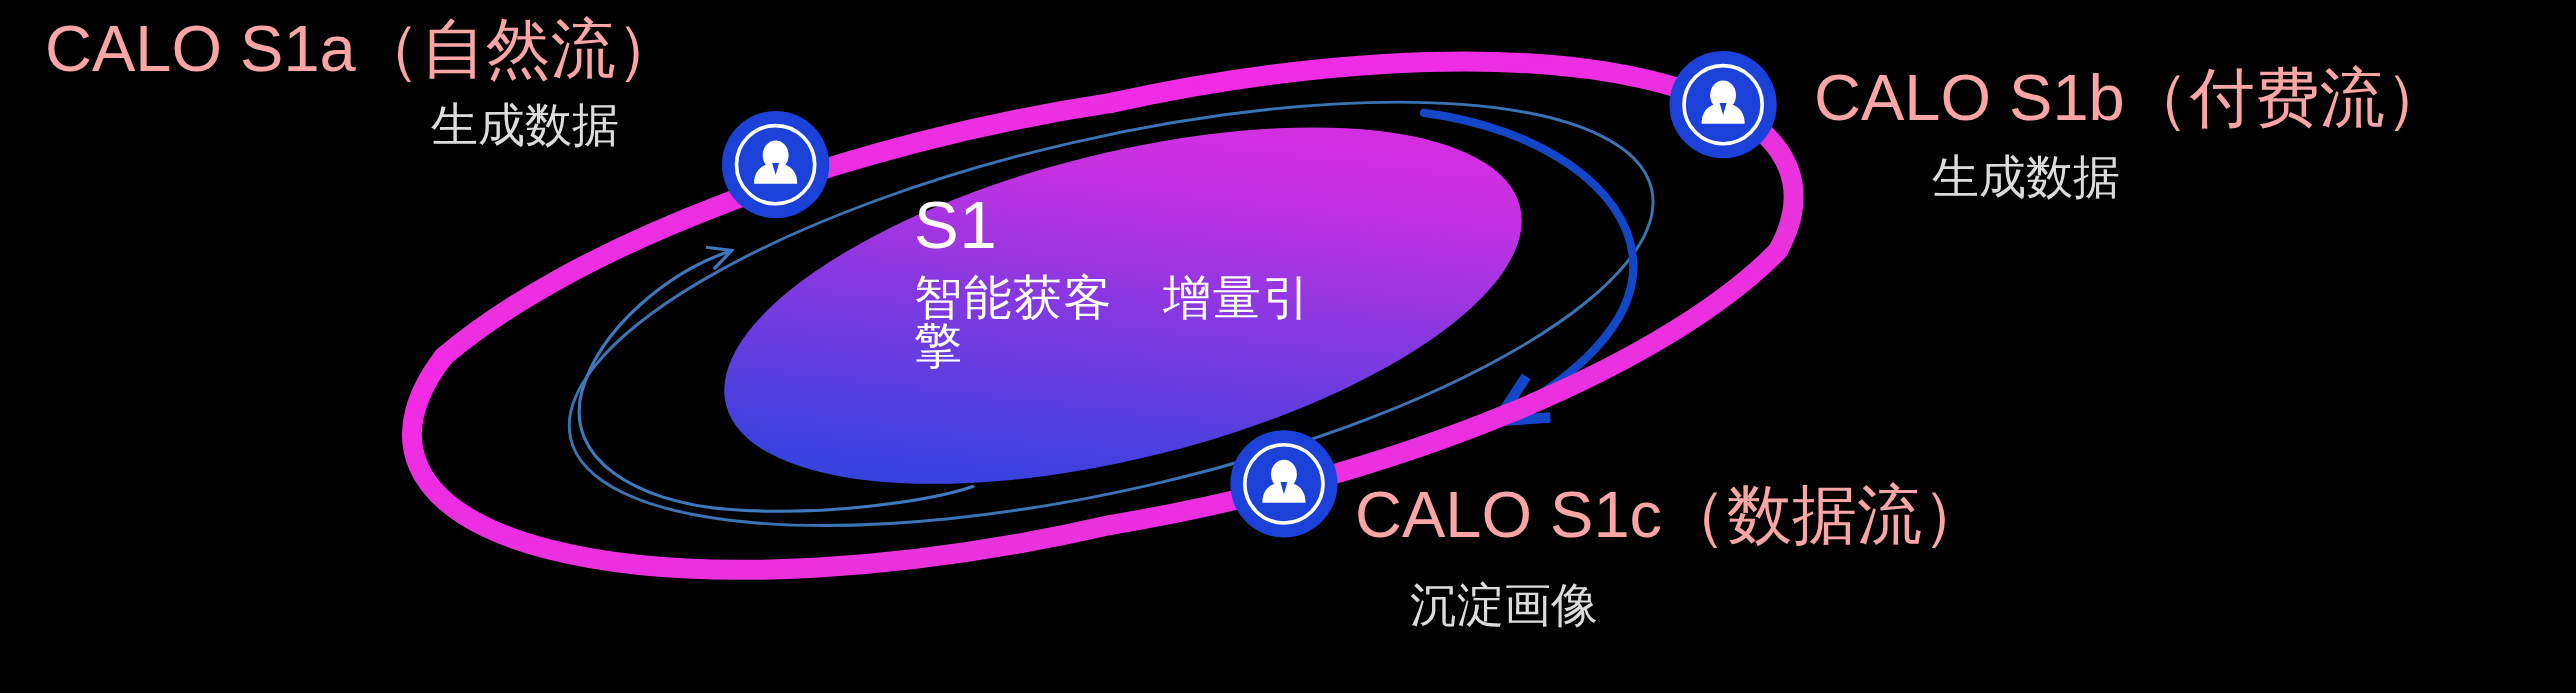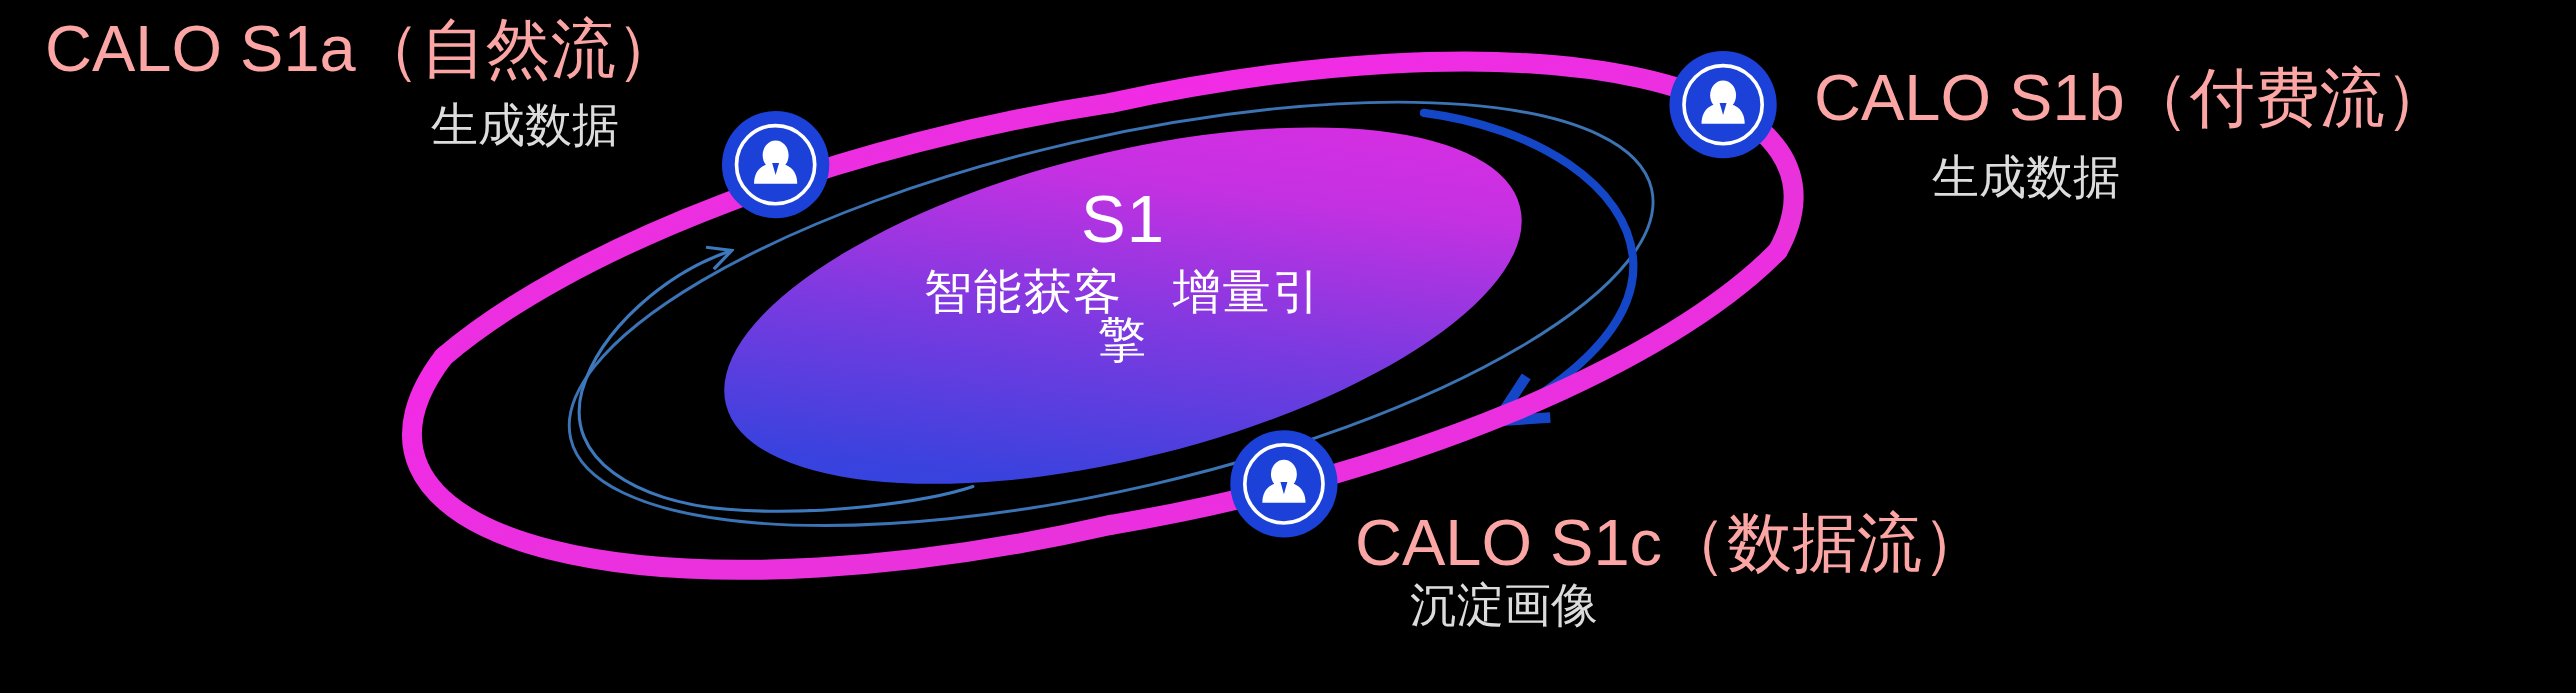--- a/index.html
+++ b/index.html
@@ -48,29 +48,28 @@
     color: #DCDCDC;
     font-size: 47px;
     line-height: 1.0;
     font-weight: 400;
   }
   
   #label-s1a { left: 45px; top: 16.4px; }
   #label-s1a .sub-grey { display: block; margin-top: 20px; margin-left: 386px; }
   #label-s1b { left: 1814px; top: 29px; margin-top: 36px; }
   #label-s1b .sub-grey { display: block; margin-top: 23.6px; margin-left: 118px; font-family: Liberation Serif, serif; }
-  #label-s1c { left: 1355px; top: 510px; }
-  #label-s1c .sub-grey { display: block; margin-top: 6px; margin-left: 55px; }
+  #label-s1c { left: 1355px; top: 482px; }
+  #label-s1c .sub-grey { display: block; margin-top: 34px; margin-left: 55px; }
 
   .core-text {
     position: absolute;
     left: 914px;
-    top: 185px;
+    top: 191px;
     width: 418px;
-    text-align: center;
     color: #FFFFFF;
   }
   .core-title {
     font-size: 67px;
     line-height: 1.0;
     font-weight: 400;
     letter-spacing: 0.9px;
   }
   .core-sub {
     font-size: 48px;

